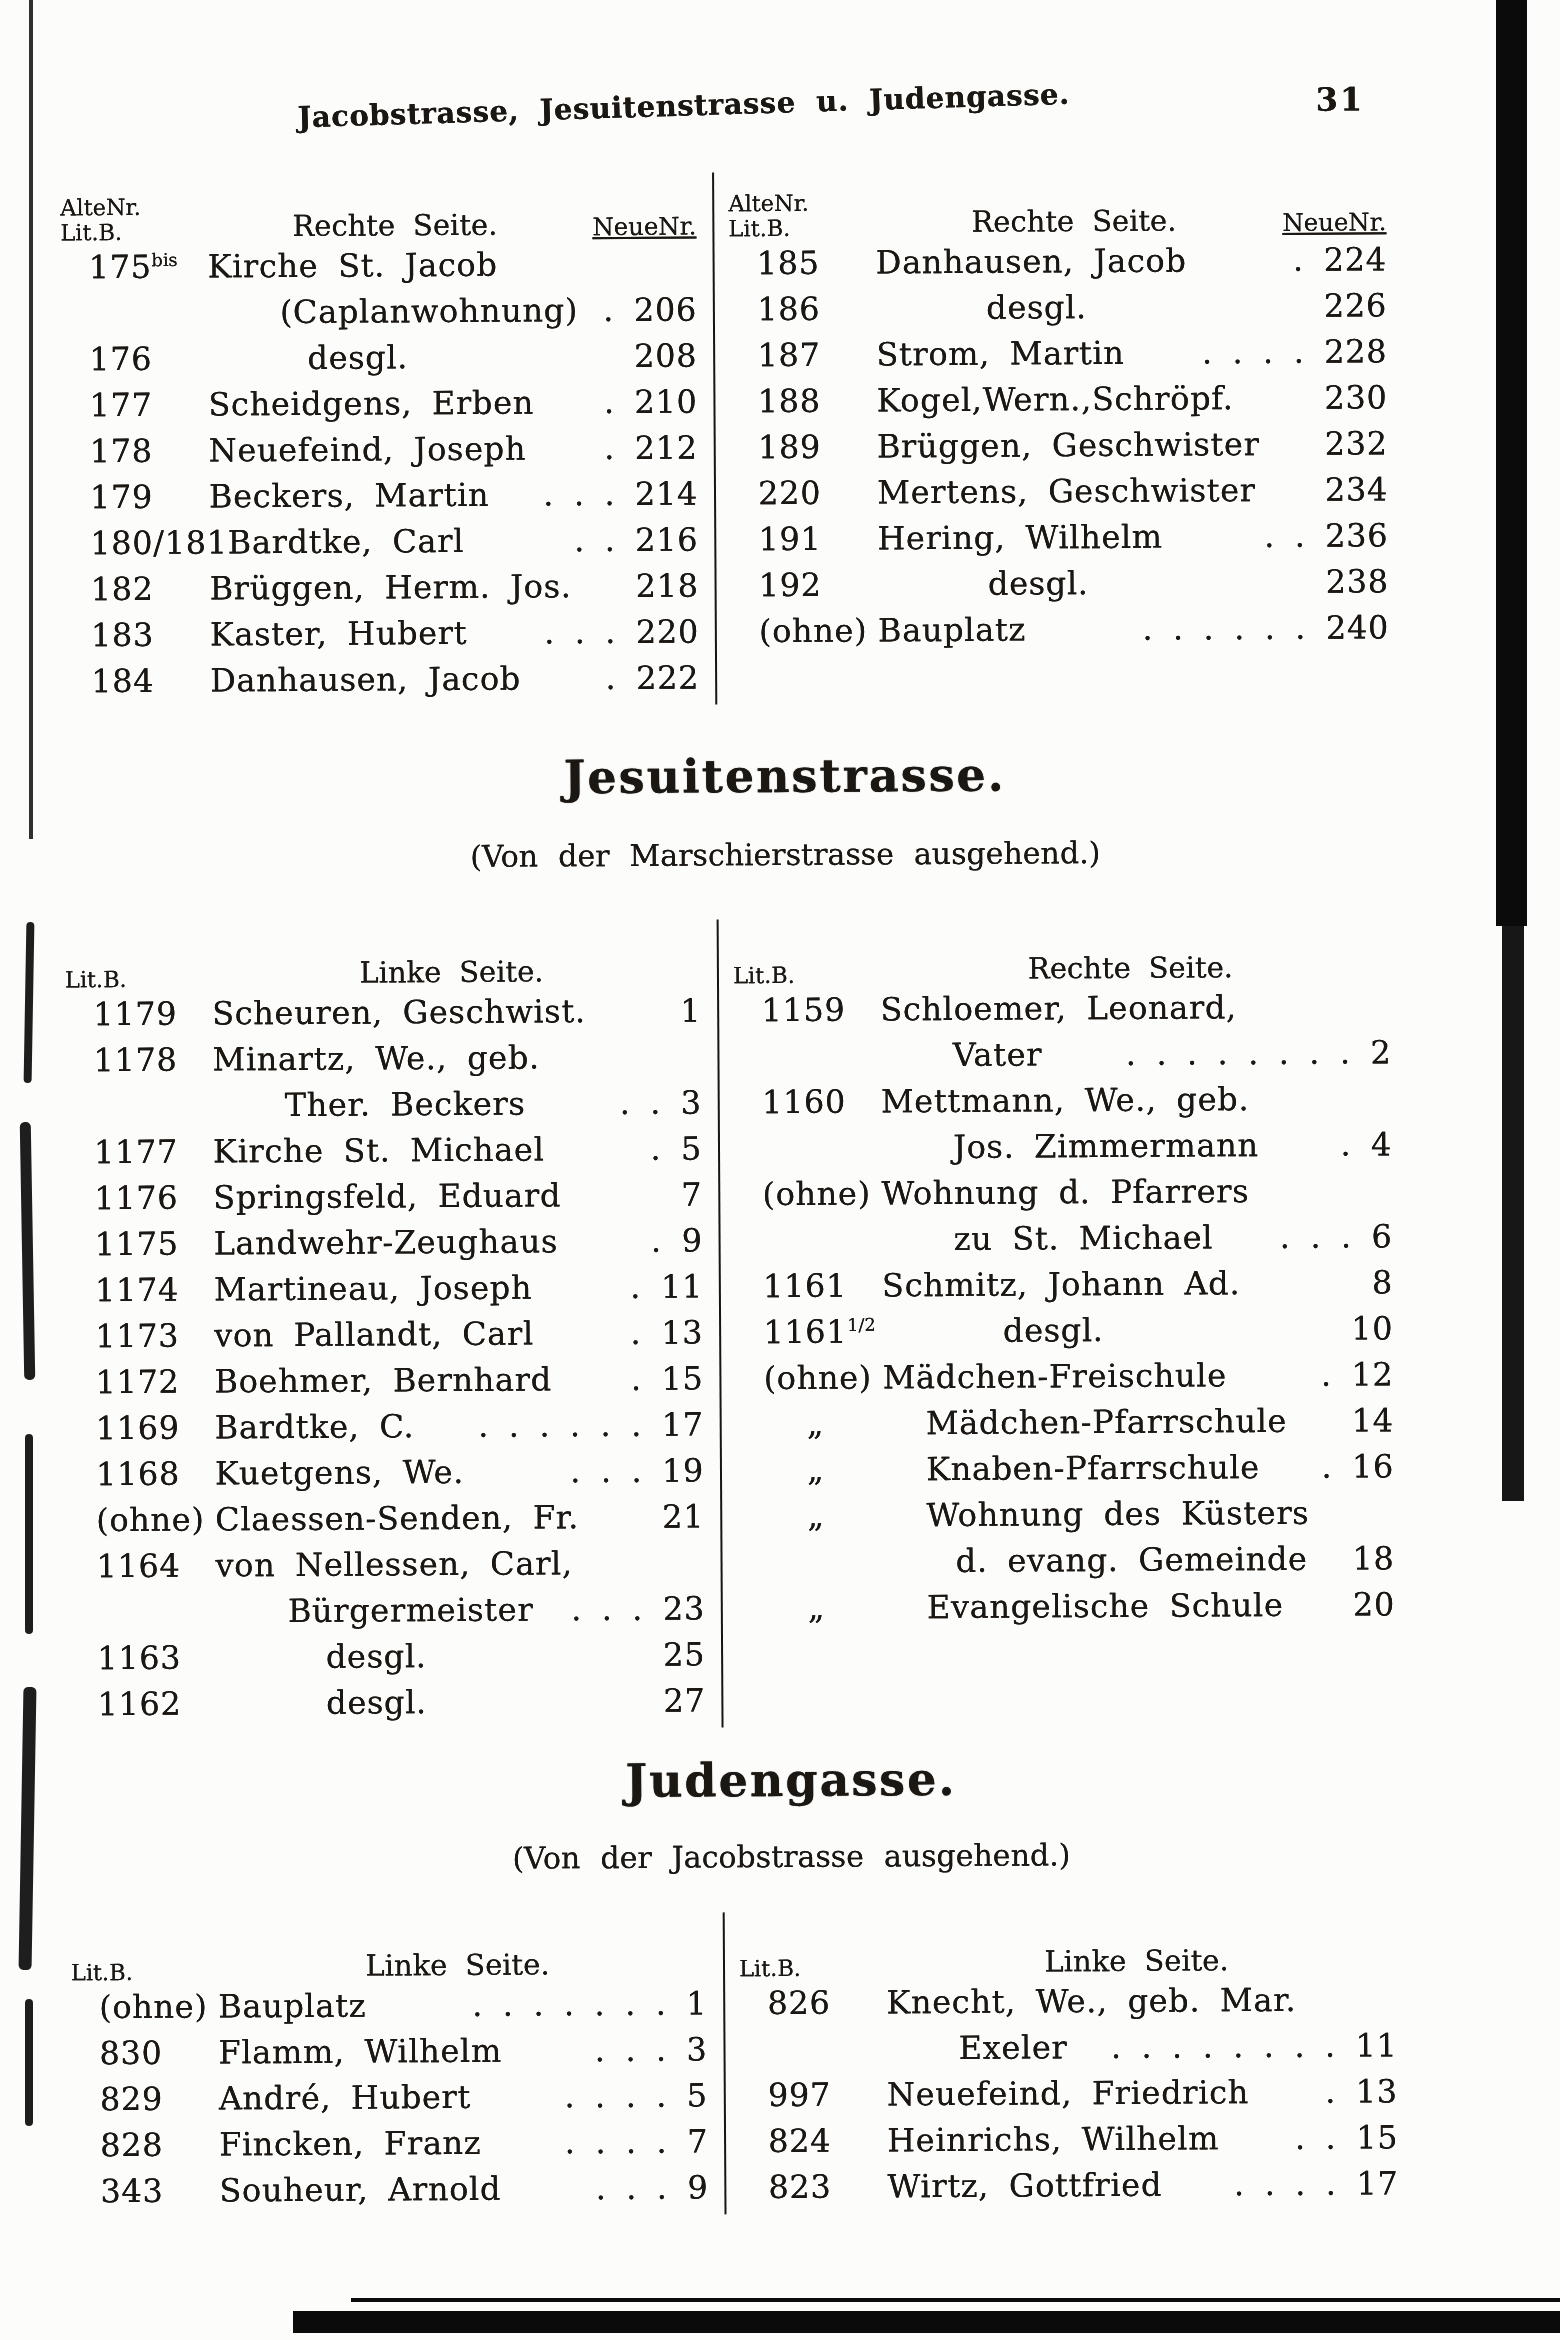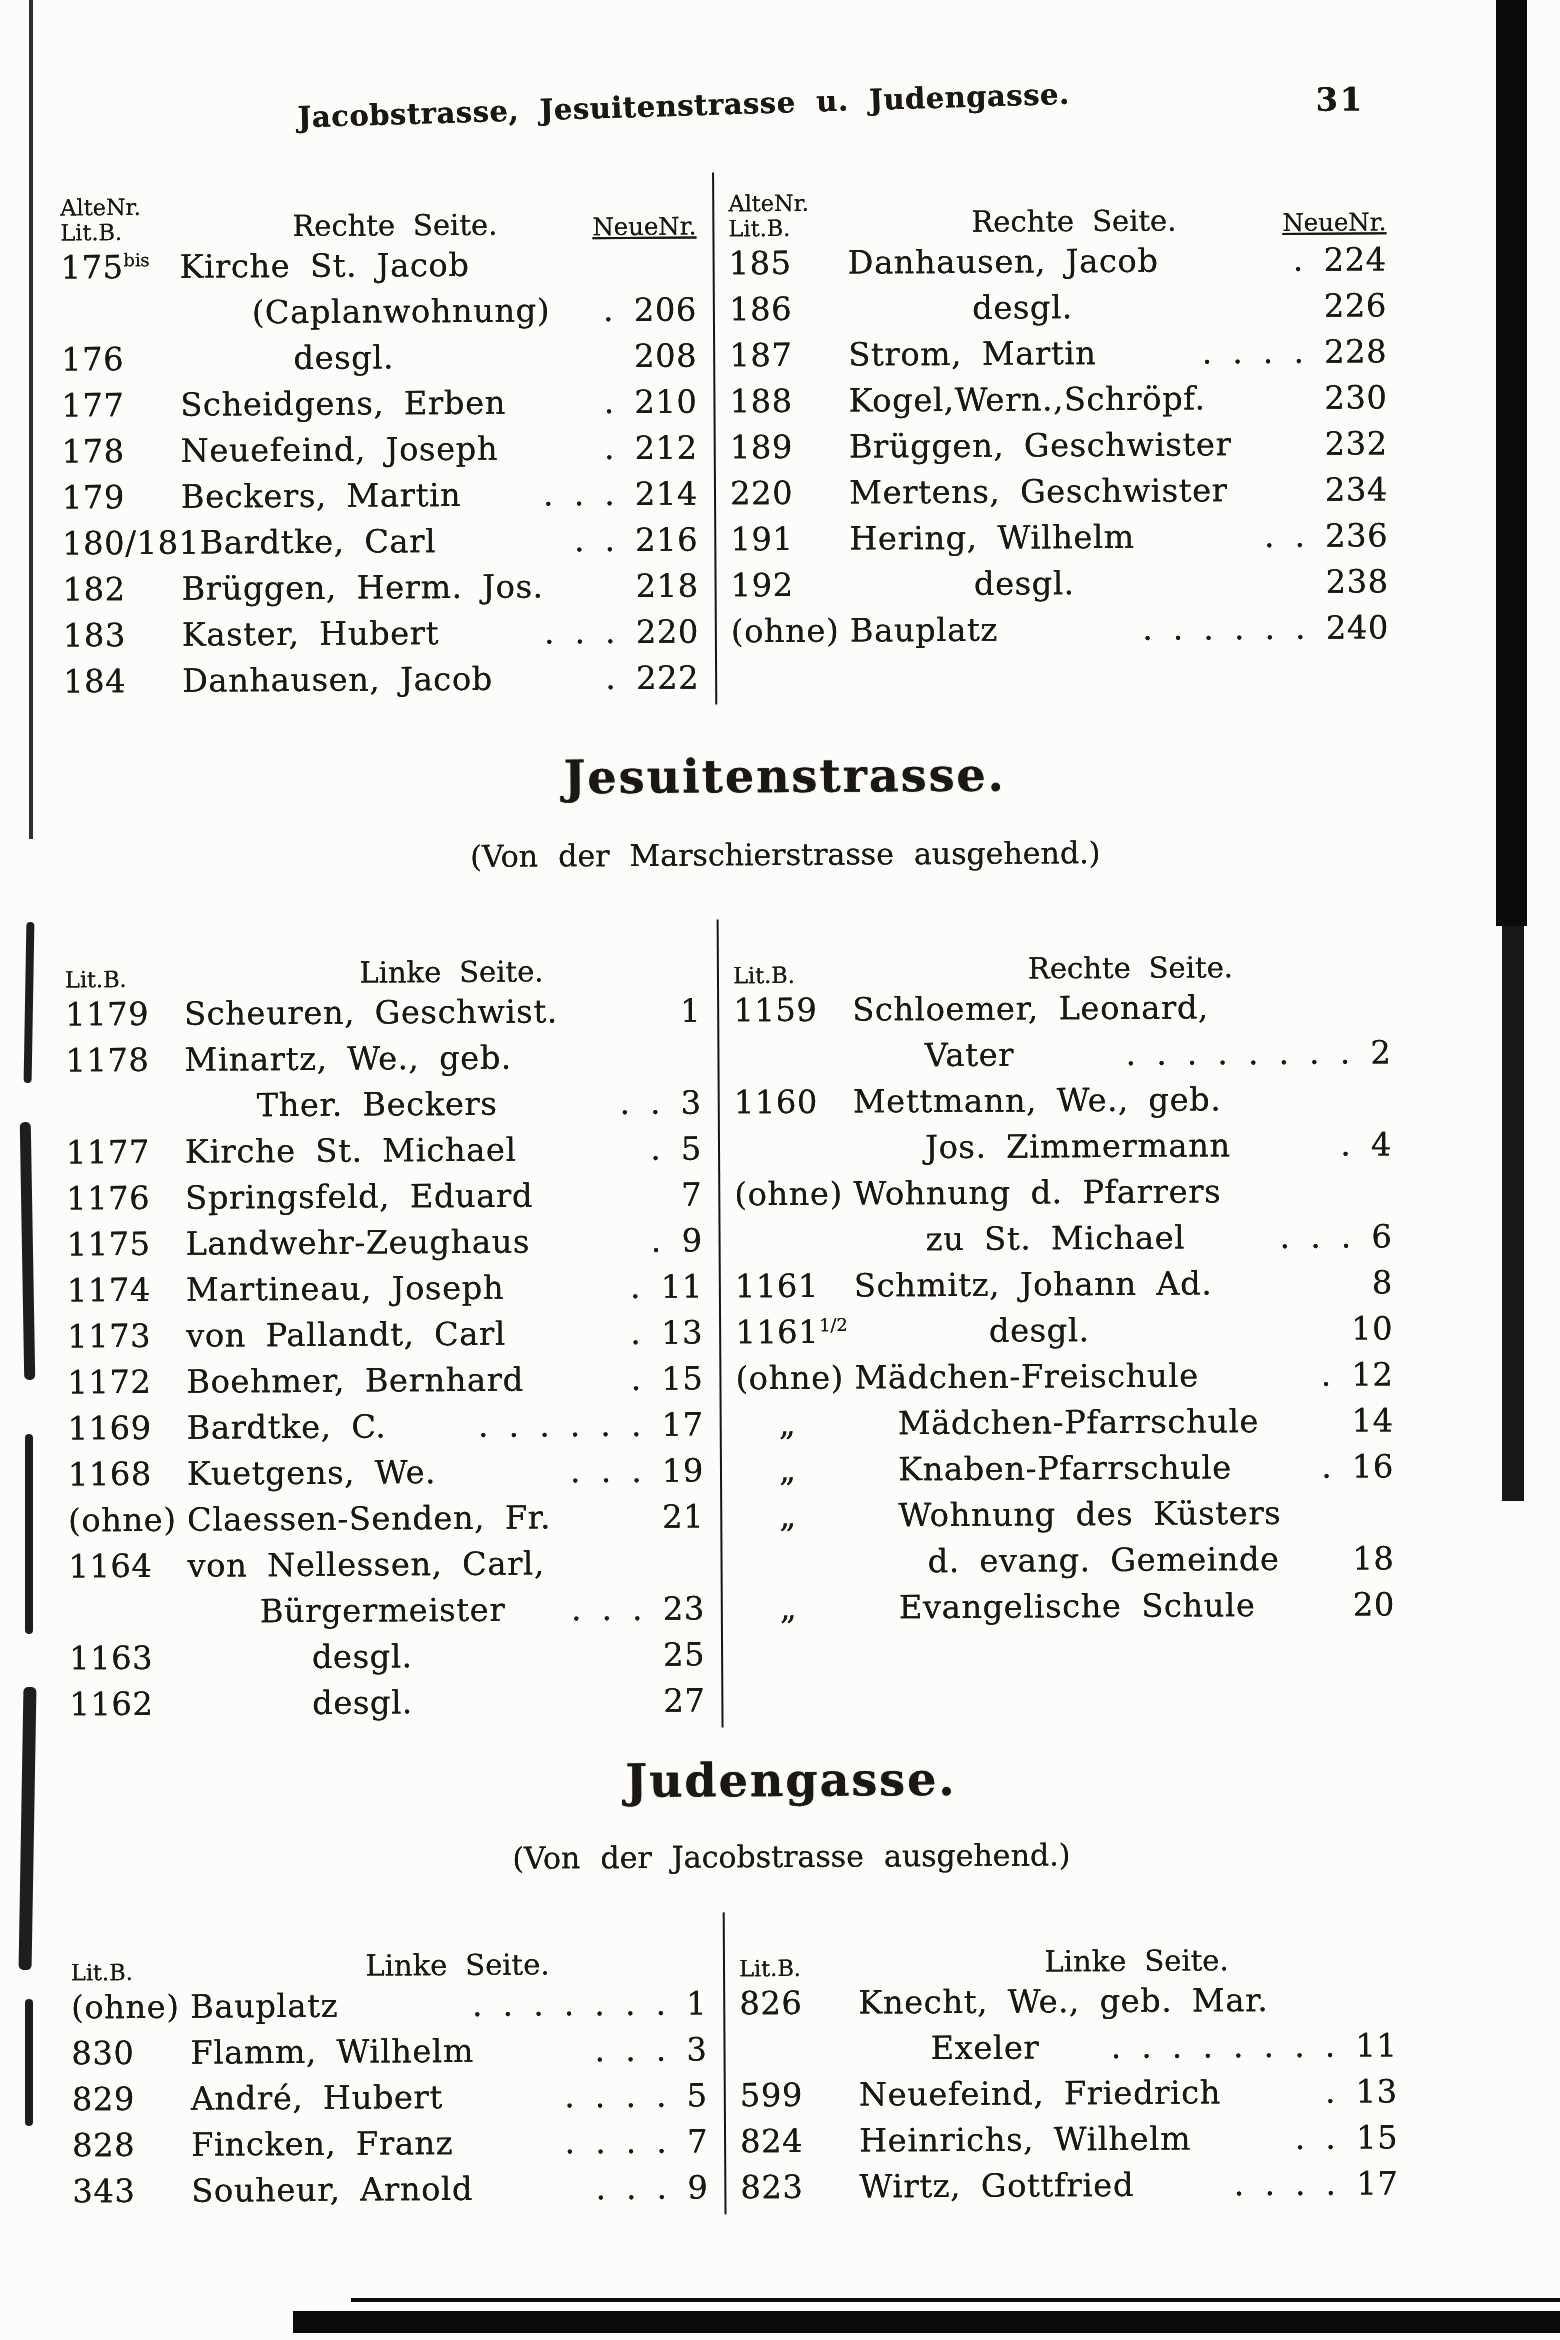--- a/index.html
+++ b/index.html
@@ -33,21 +33,21 @@
 
   .col-header{display:flex;align-items:flex-end;height:72px;padding-bottom:3.9px;}
   .hdr-stack{width:137px;font-size:22.4px;line-height:24.4px;text-shadow:0 0 0.4px currentColor;}
   .hdr-side{flex:1;text-align:center;font-size:29px;word-spacing:.3em;text-shadow:0 0 0.5px currentColor;}
   .hdr-neue{font-size:24.4px;text-shadow:0 0 0.4px currentColor;text-decoration:underline;}
 
   .rows{display:flex;flex-direction:column;}
   .row{display:flex;align-items:baseline;height:46px;font-size:32px;
        white-space:nowrap;word-spacing:.28em;letter-spacing:.02em;
        text-shadow:0 0 0.5px currentColor;}
-  .num{min-width:119px;}
+  .num{min-width:119px;margin-left:28px;}
   .num sup{font-size:.55em;letter-spacing:0;}
   .num.ditto{padding-left:43px;}
   .name{flex:1 1 auto;}
   .name.center{text-align:center;padding-right:117px;}
   .name.indent{padding-left:72px;}
   .pg{margin-left:auto;padding-left:9.8px;}
 
   
   .sec-title{position:absolute;left:195px;width:1170px;text-align:center;
     font-size:46px;font-weight:bold;letter-spacing:2px;text-shadow:0 0 0.8px currentColor;}
@@ -434,21 +434,21 @@
             <span class="num">826</span>
             <span class="name">Knecht, We., geb. Mar.</span>
             <span class="pg"></span>
           </div>
           <div class="row">
             <span class="num"></span>
             <span class="name indent">Exeler</span>
             <span class="pg">. . . . . . . . 11</span>
           </div>
           <div class="row">
-            <span class="num">599</span>
+            <span class="num">997</span>
             <span class="name">Neuefeind, Friedrich</span>
             <span class="pg">. 13</span>
           </div>
           <div class="row">
             <span class="num">824</span>
             <span class="name">Heinrichs, Wilhelm</span>
             <span class="pg">. . 15</span>
           </div>
           <div class="row">
             <span class="num">823</span>

